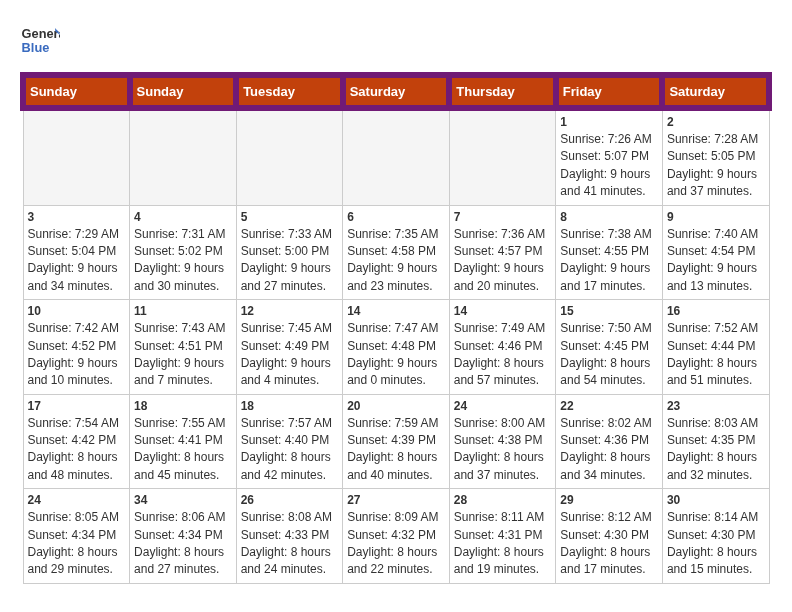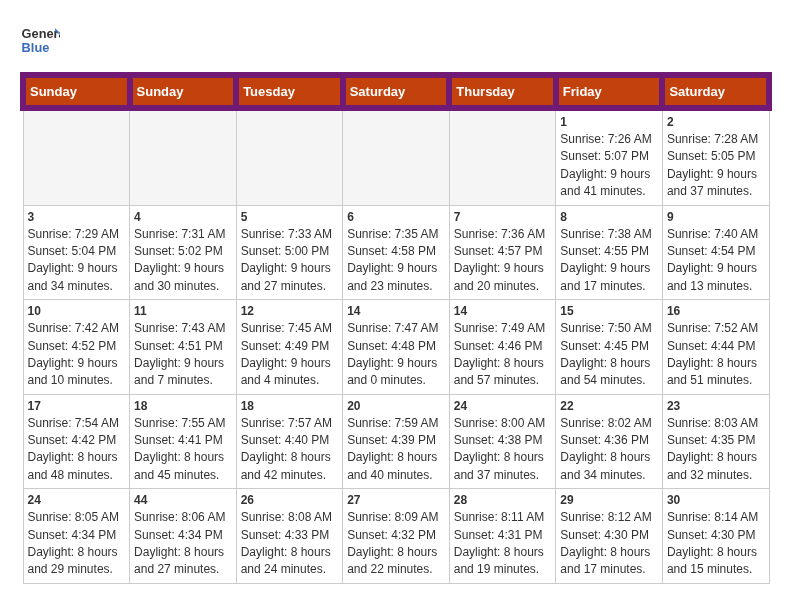--- a/index.html
+++ b/index.html
@@ -278,21 +278,21 @@
           </td>
         </tr>
         <tr>
           <td>
             <span class="day-num">24</span>
         <div class="day-info">
           Sunrise: 8:05 AM<br>Sunset: 4:34 PM<br>Daylight: 8 hours and 29 minutes.
         </div>
           </td>
           <td>
-            <span class="day-num">44</span>
+            <span class="day-num">34</span>
         <div class="day-info">
           Sunrise: 8:06 AM<br>Sunset: 4:34 PM<br>Daylight: 8 hours and 27 minutes.
         </div>
           </td>
           <td>
             <span class="day-num">26</span>
         <div class="day-info">
           Sunrise: 8:08 AM<br>Sunset: 4:33 PM<br>Daylight: 8 hours and 24 minutes.
         </div>
           </td>

